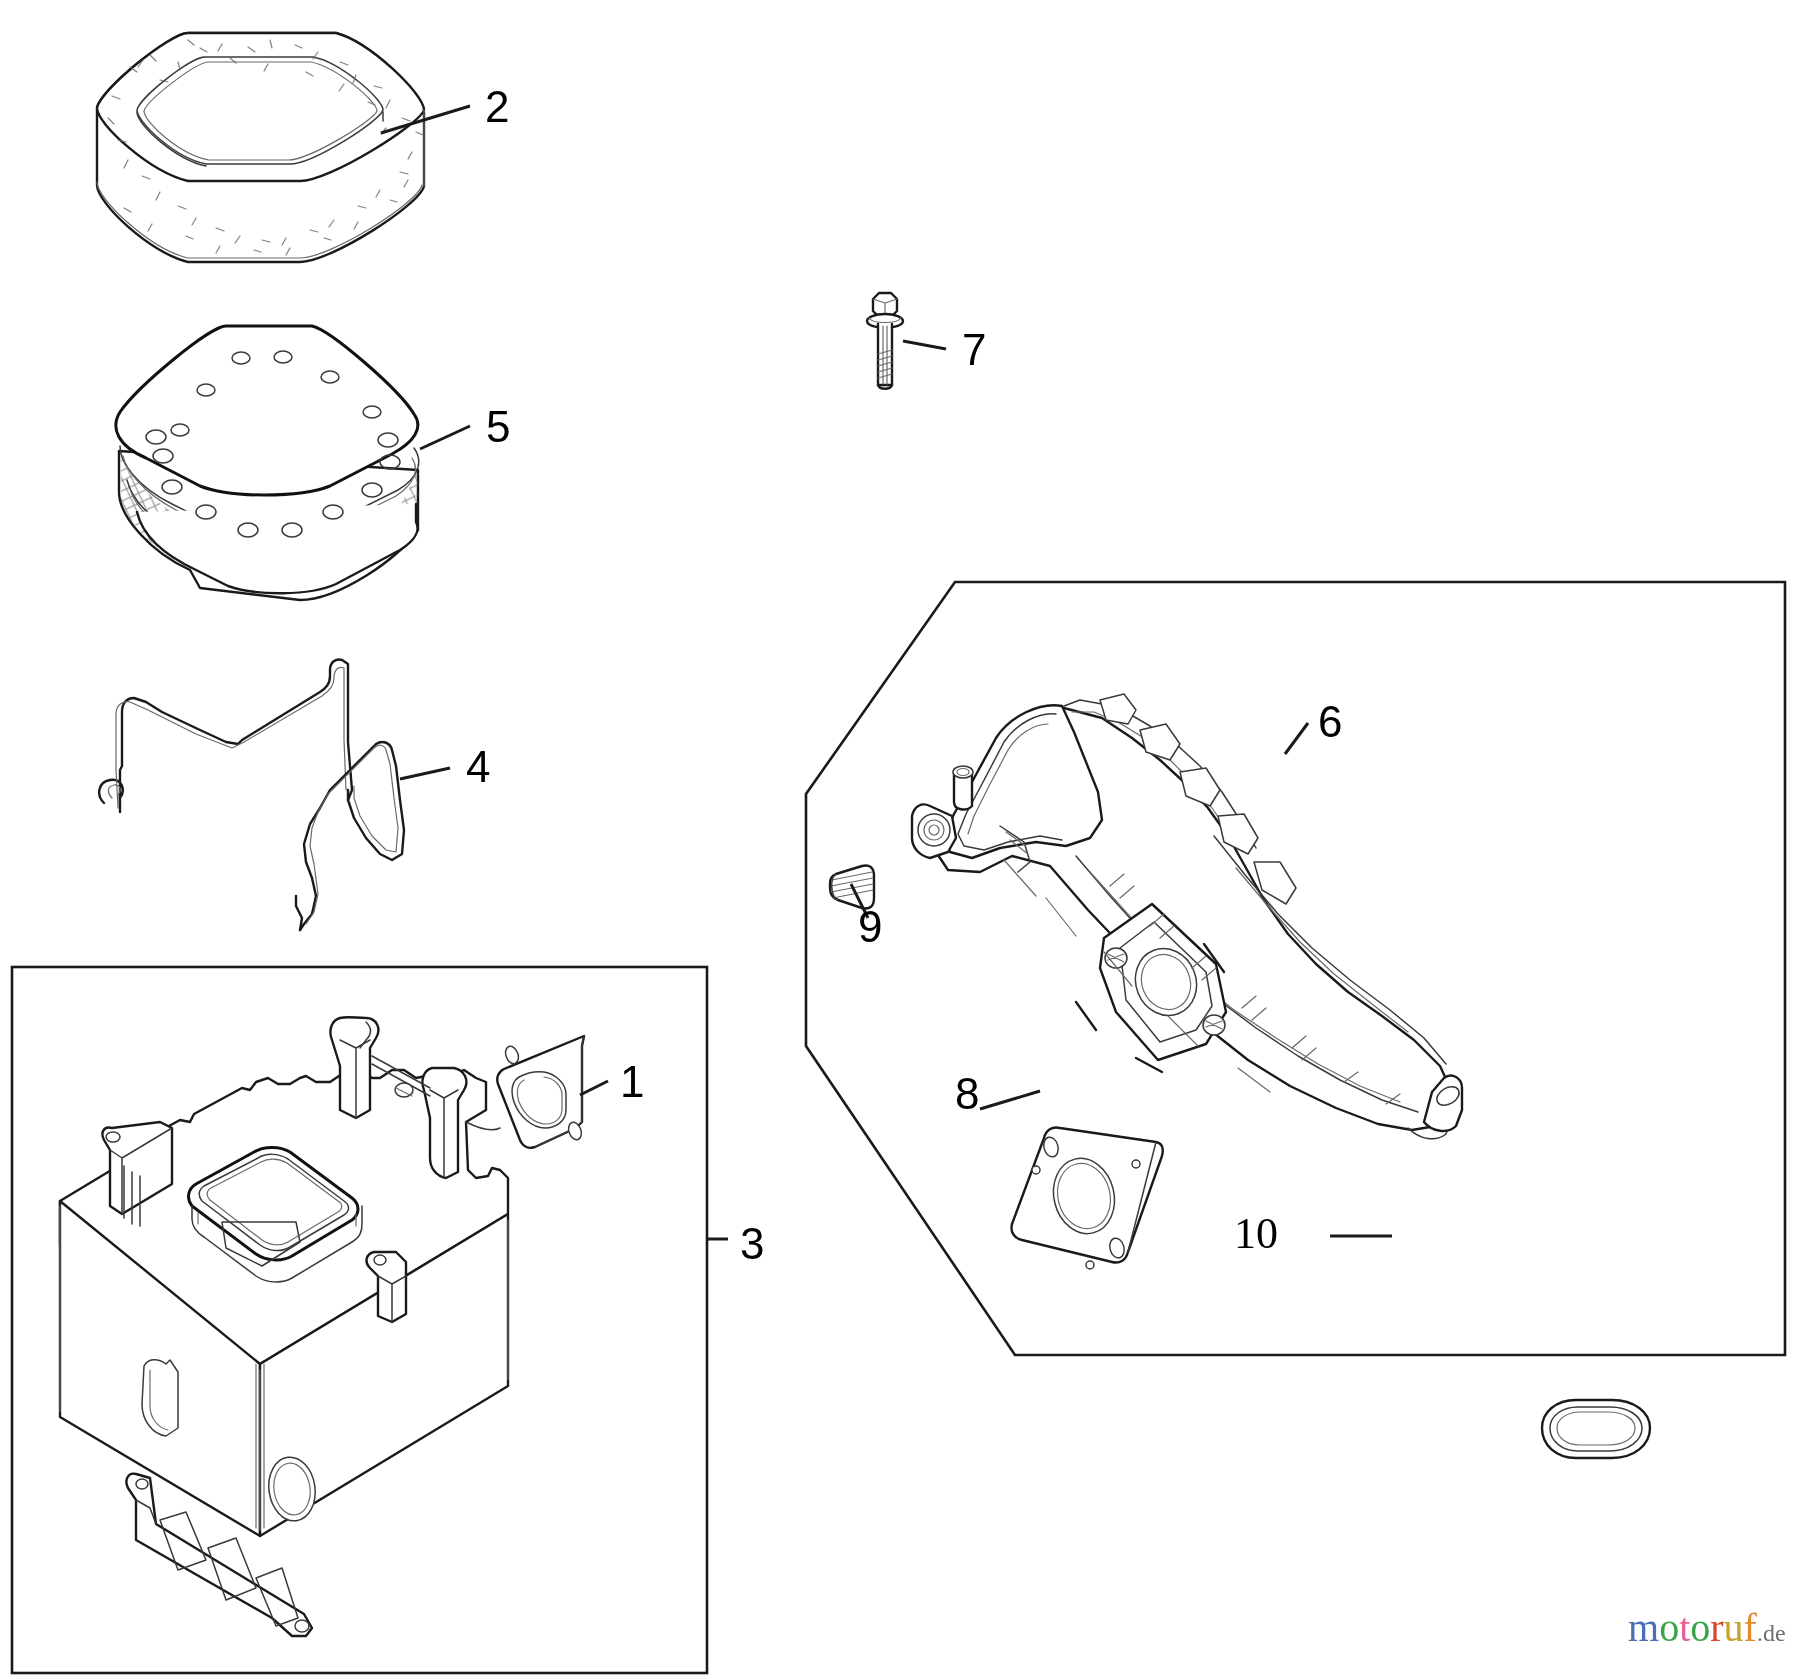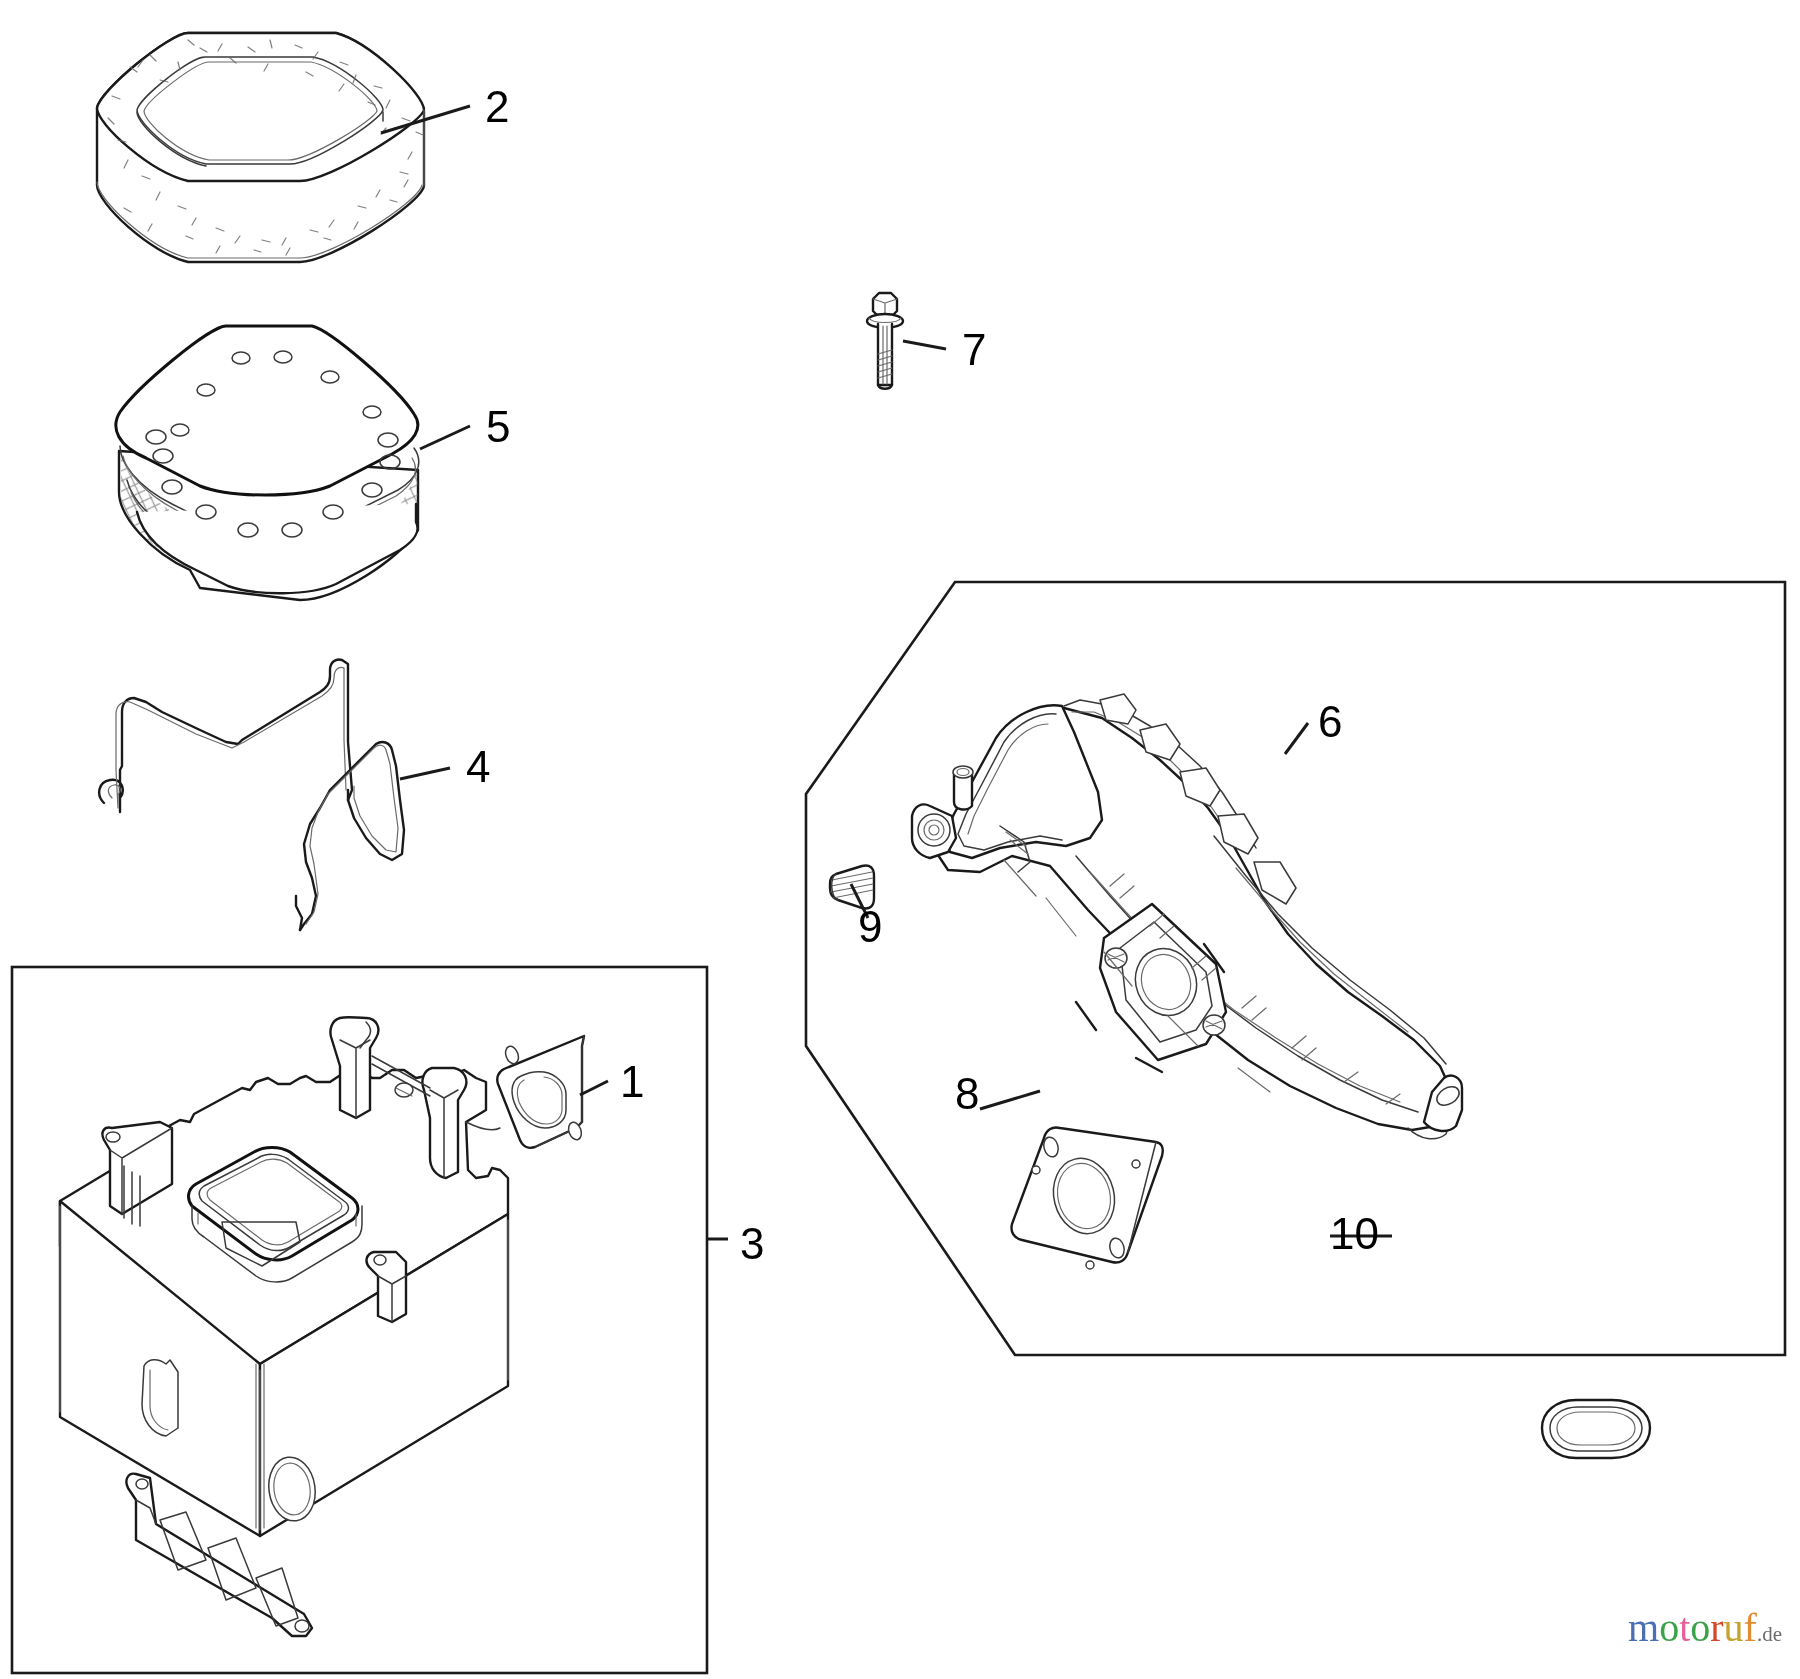--- a/index.html
+++ b/index.html
@@ -37,21 +37,21 @@
     left: 1628px;
     top: 1608px;
     font-family: "Liberation Serif", serif;
     font-size: 40px;
     letter-spacing: 0px;
     white-space: nowrap;
     line-height: 1;
   }
   #watermark .wm-l { font-weight: 400; }
   #watermark .wm-tld {
-    font-size: 21px;
+    font-size: 24px;
     color: #6d6d6d;
     vertical-align: baseline;
   }
 </style>
 </head>
 <body>
 
 <div id="sheet">
 
   <svg class="layer" viewBox="0 0 1800 1679">
@@ -420,19 +420,19 @@
 
   <div class="callout-num" style="left:485px; top:85px;">2</div>
   <div class="callout-num" style="left:962px; top:328px;">7</div>
   <div class="callout-num" style="left:486px; top:405px;">5</div>
   <div class="callout-num" style="left:466px; top:745px;">4</div>
   <div class="callout-num" style="left:1318px;top:700px;">6</div>
   <div class="callout-num" style="left:858px; top:905px;">9</div>
   <div class="callout-num" style="left:620px; top:1060px;">1</div>
   <div class="callout-num" style="left:955px; top:1072px;">8</div>
   <div class="callout-num" style="left:740px; top:1222px;">3</div>
-  <div class="callout-num" style="left:1330px;top:1212px;">10</div>
+  <div class="callout-num" style="left:1234px;top:1212px;font-family:Liberation Serif, serif;">10</div>
 
   <div id="watermark">
     <span class="wm-l" style="color:#4a6fb5">m</span><span class="wm-l" style="color:#3aa349">o</span><span class="wm-l" style="color:#e8609a">t</span><span class="wm-l" style="color:#3aa349">o</span><span class="wm-l" style="color:#d4472a">r</span><span class="wm-l" style="color:#c5a32e">u</span><span class="wm-l" style="color:#e08c2e">f</span><span class="wm-tld">.de</span>
   </div>
 
 </div>
 
 </body></html>

